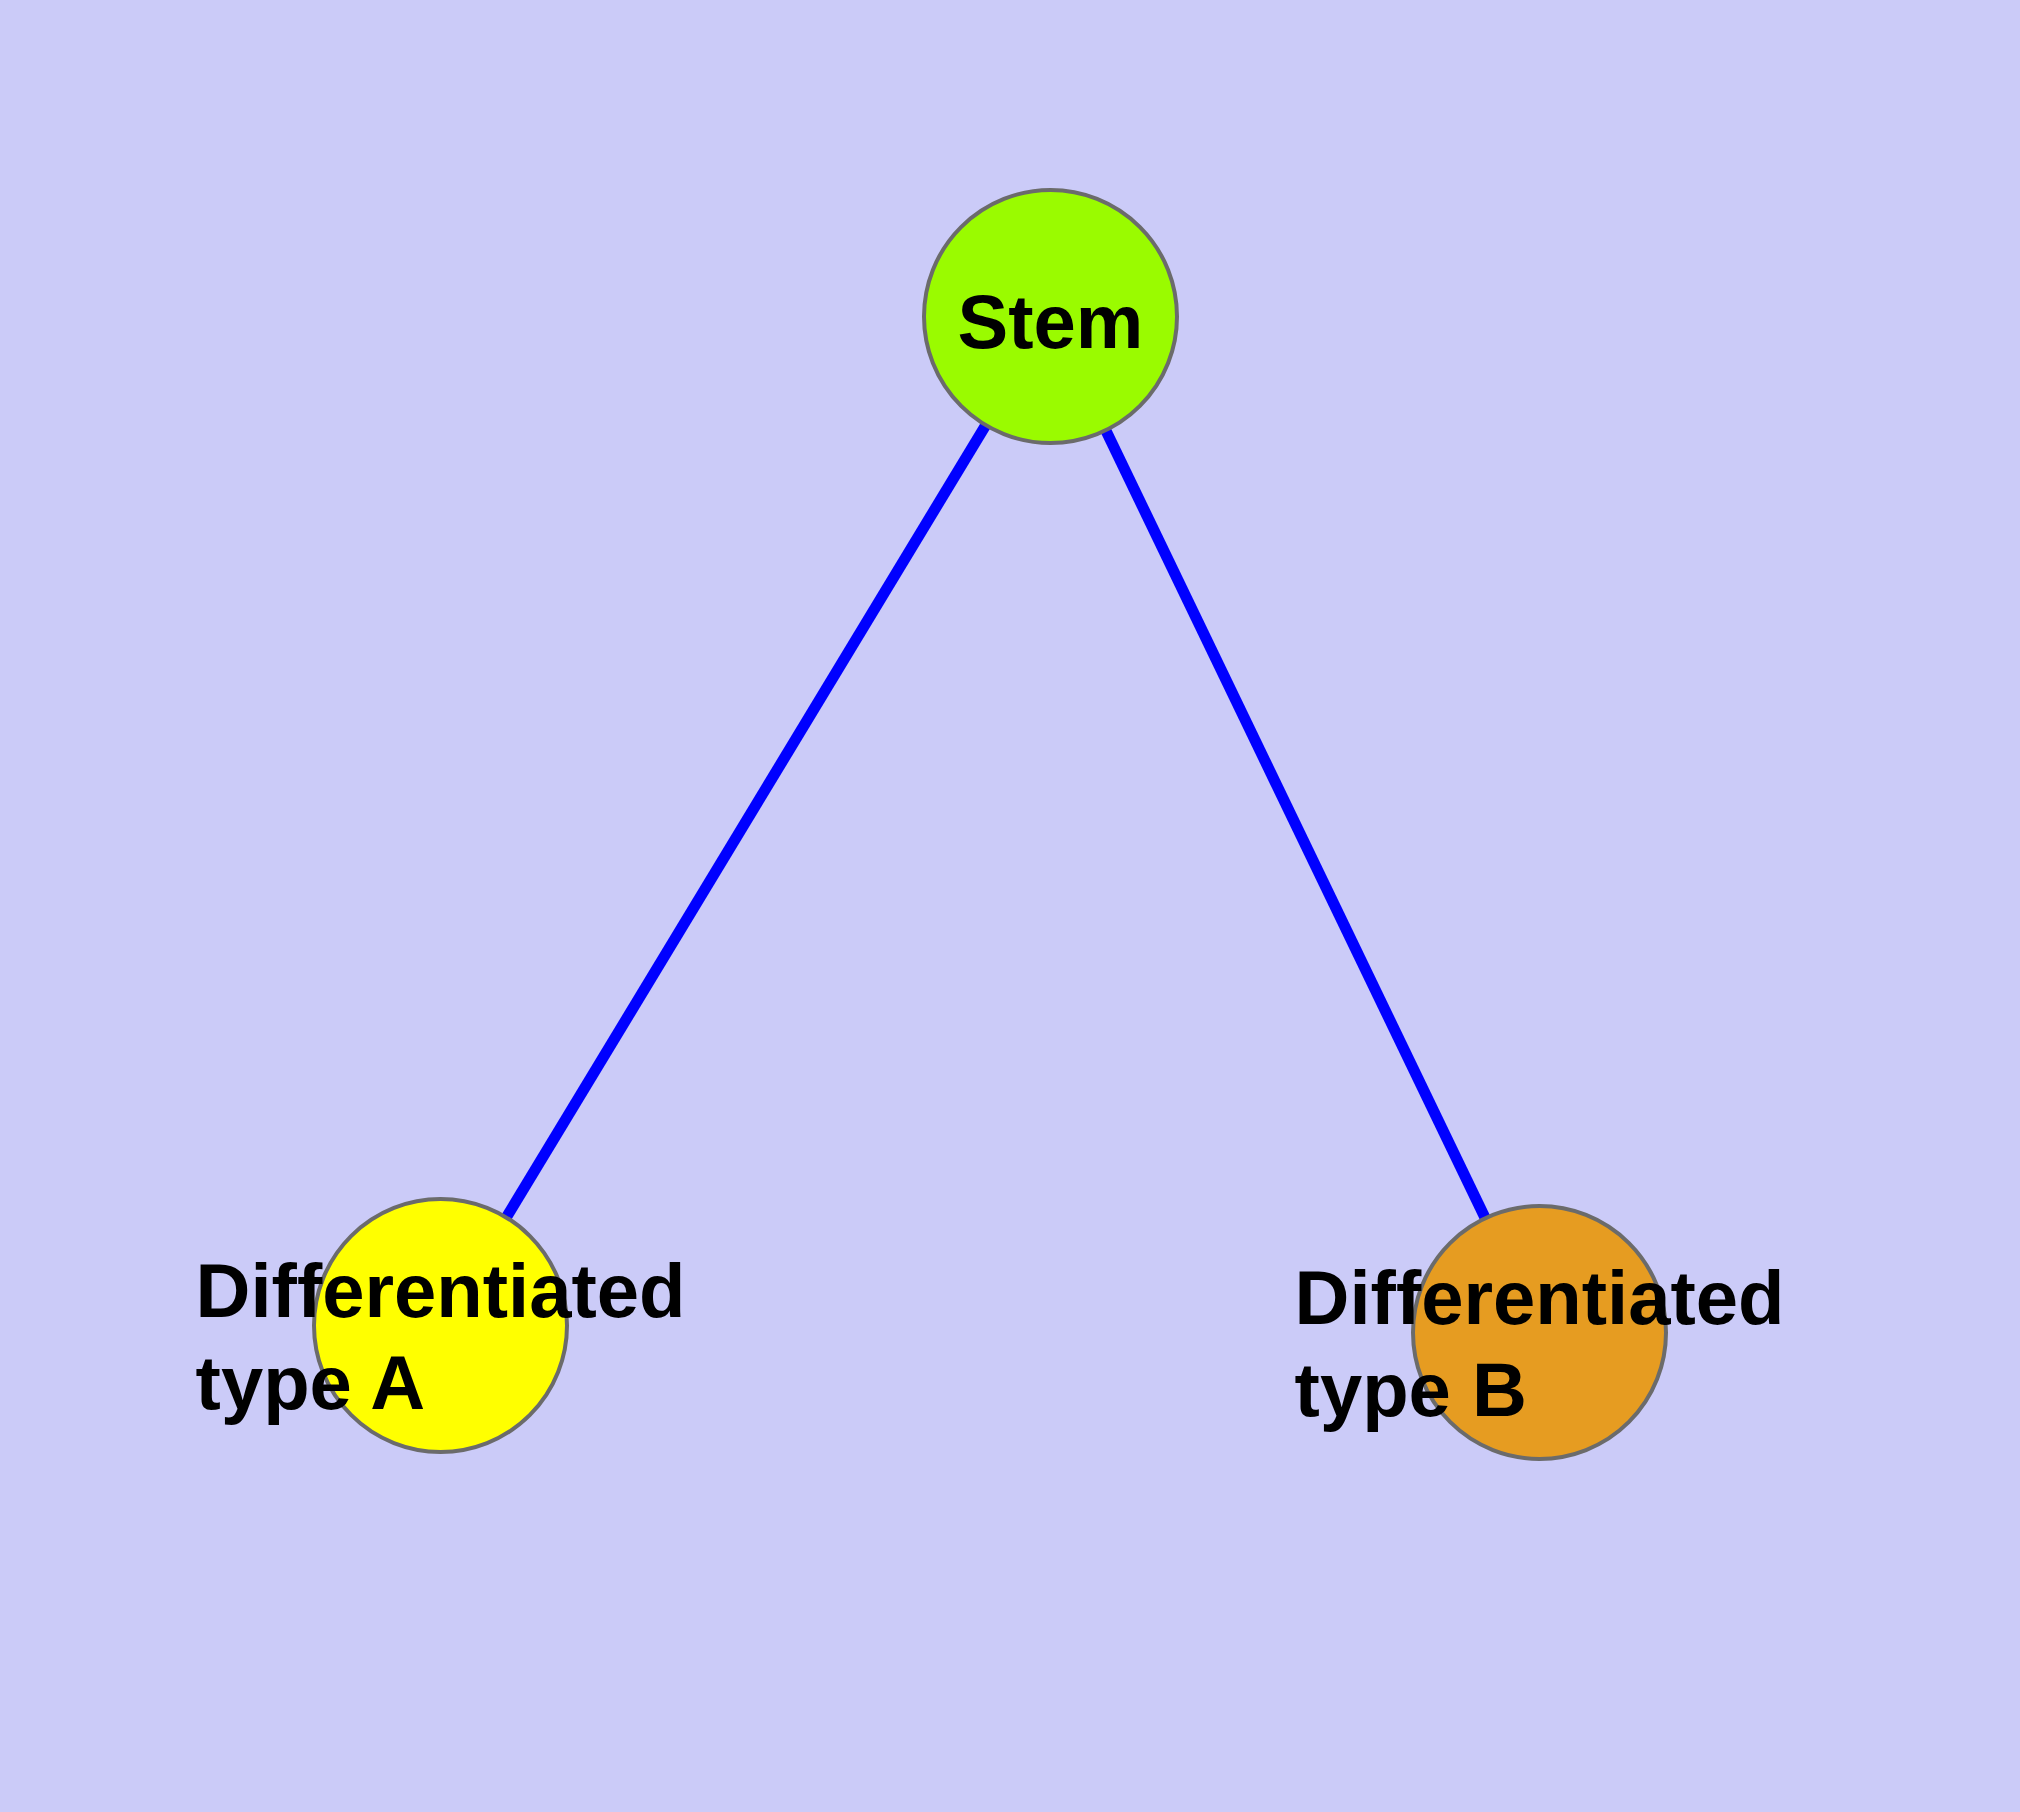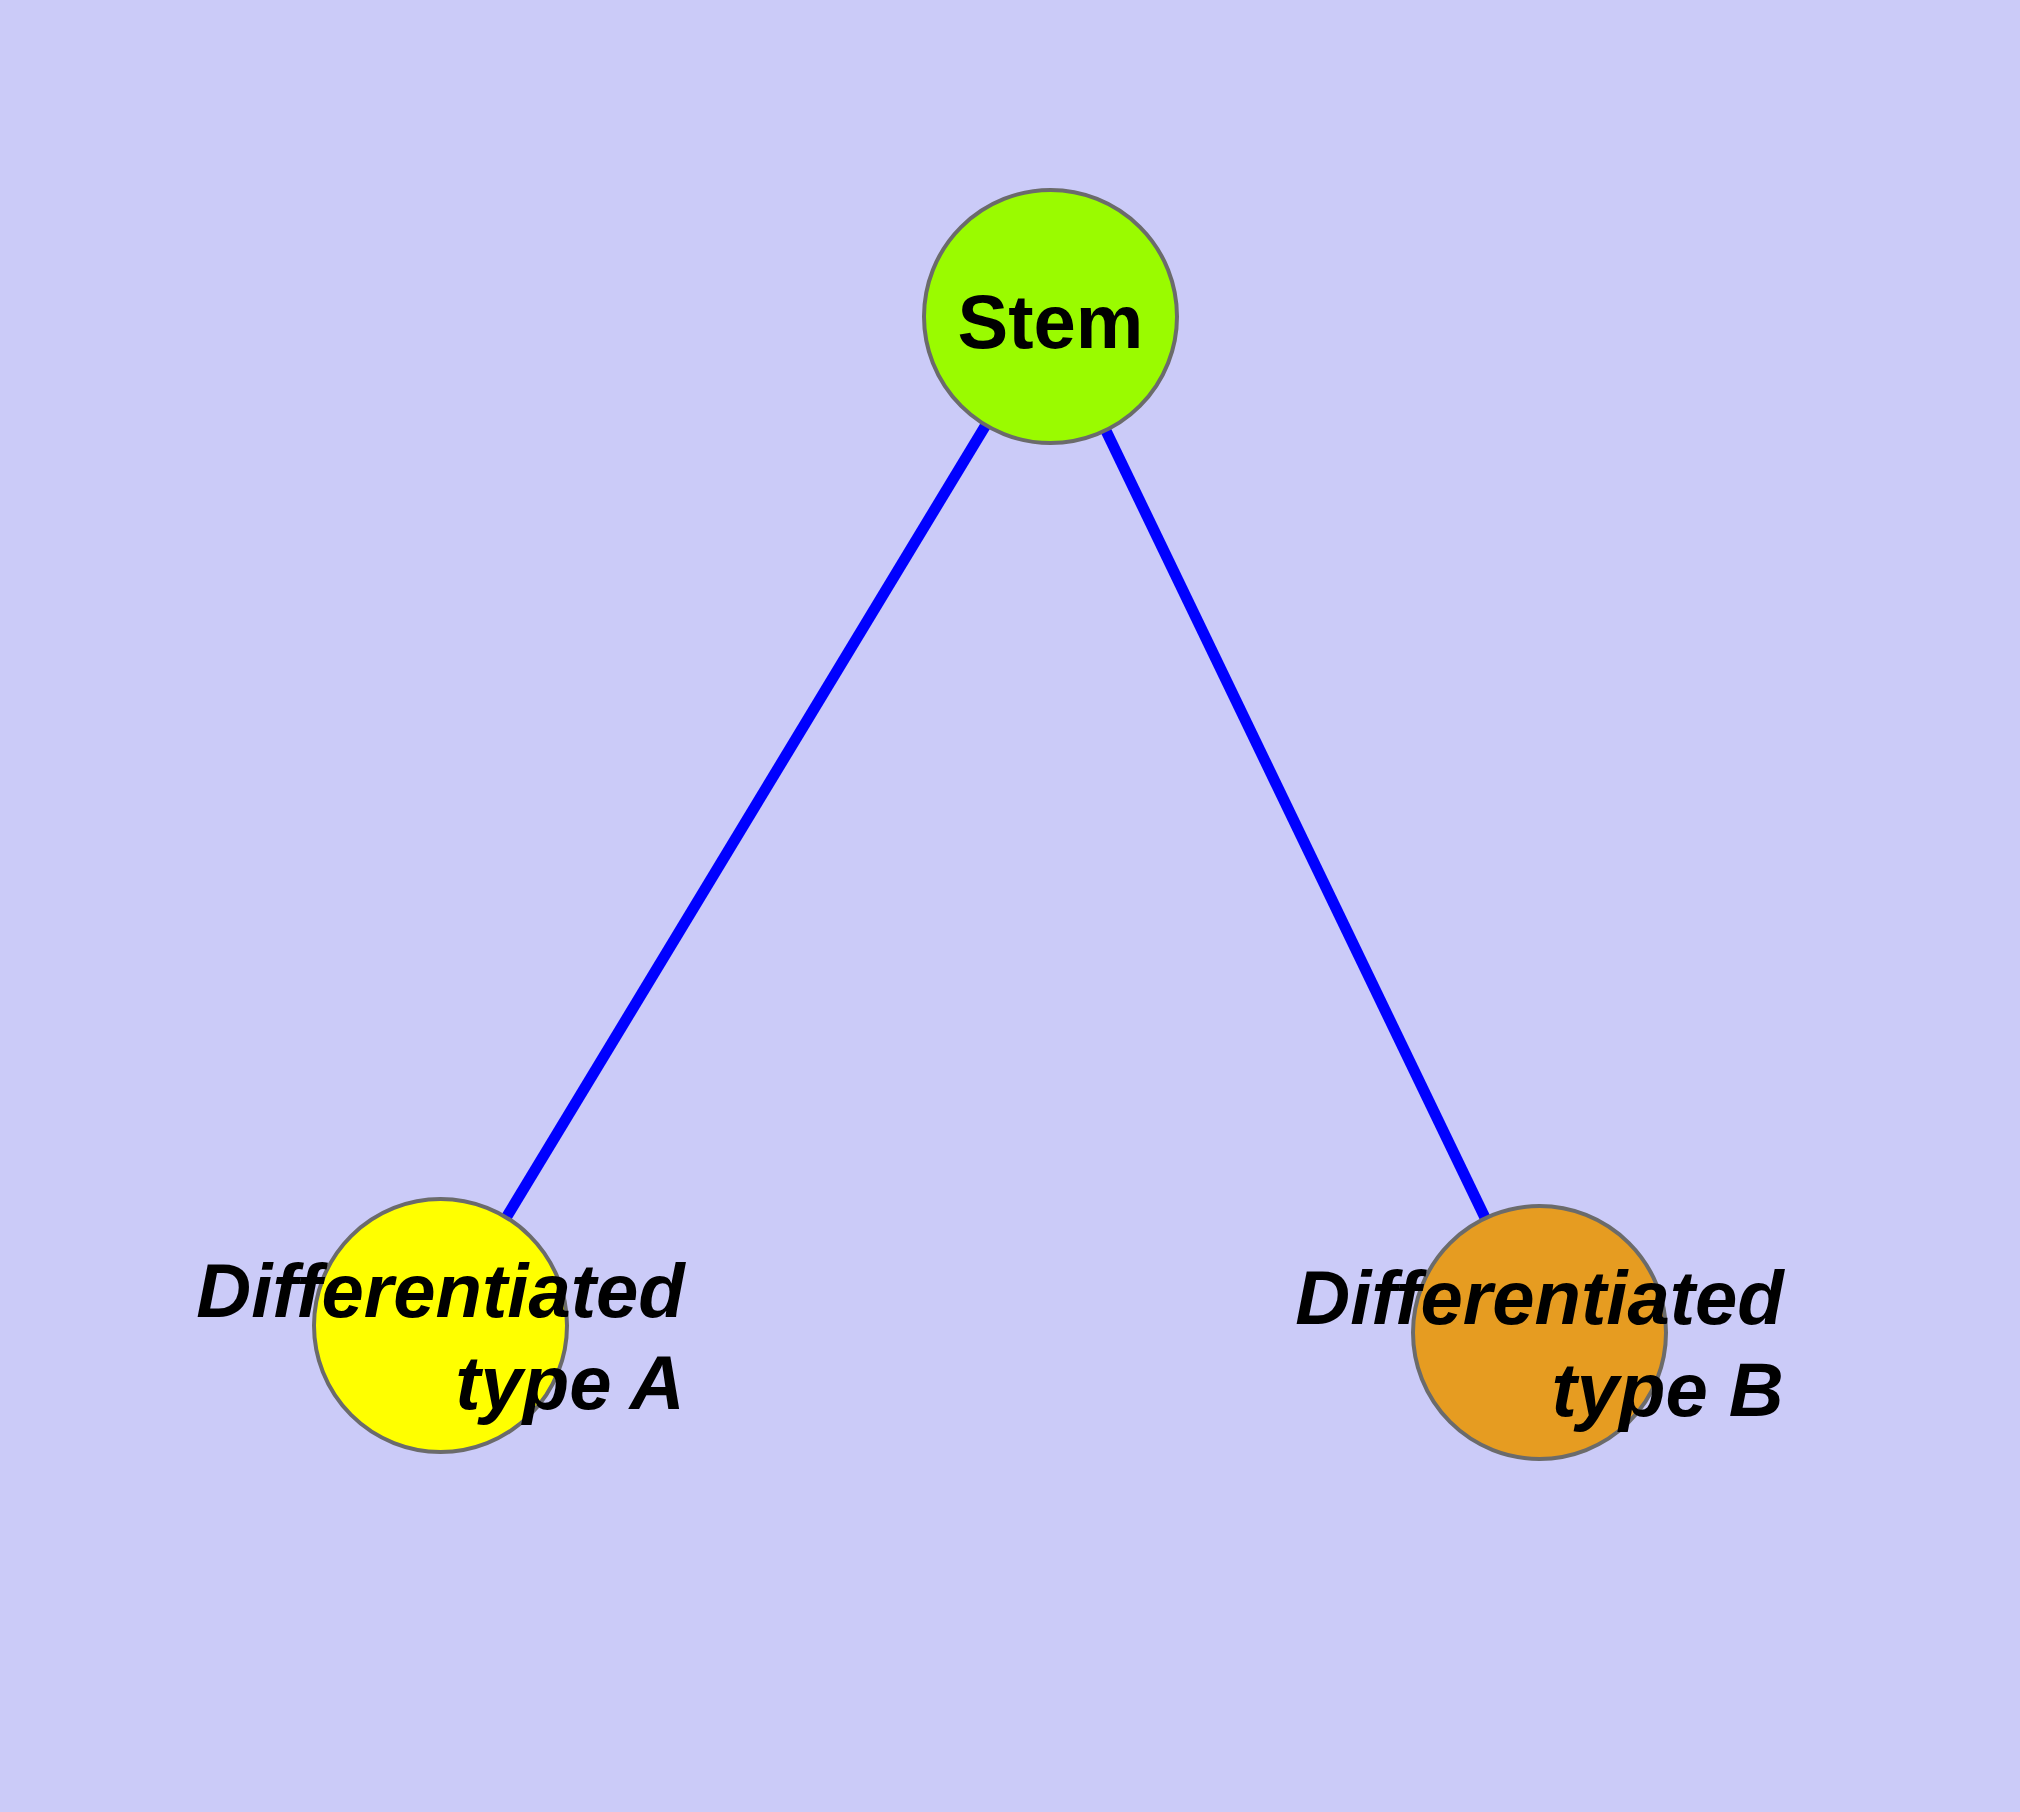--- a/index.html
+++ b/index.html
@@ -34,29 +34,29 @@
   }
   .node-stem   { left: 922px; top: 188px; }
   .node-type-a { left: 312px;  top: 1197px; }
   .node-type-b { left: 1411px; top: 1204px; }
   .node-label {
     position: absolute;
     left: 50%;
     top: 50%;
     transform: translate(-50%, -50%);
     white-space: pre;
-    text-align: right;
+    text-align: left;
     font-size: 76px;
     font-weight: bold;
     line-height: 1.22;
     color: #000000;
   }
   .node-stem .node-label   { top: calc(50% + 5.1px); }
   .node-type-a .node-label,
-  .node-type-b .node-label { top: calc(50% + 12px); font-style: italic; }
+  .node-type-b .node-label { top: calc(50% + 12px); }
 </style>
 </head>
 <body>
 
 <div class="canvas" style="background-color: rgb(203, 203, 248);">
 
   <svg class="edges-layer" viewBox="0 0 2384 2138" xmlns="http://www.w3.org/2000/svg">
     <line x1="1240" y1="374" x2="520" y2="1564" style="stroke: rgb(0, 0, 255);"></line>
     <line x1="1240" y1="374" x2="1817" y2="1572" style="stroke: rgb(0, 0, 255);"></line>
   </svg>

